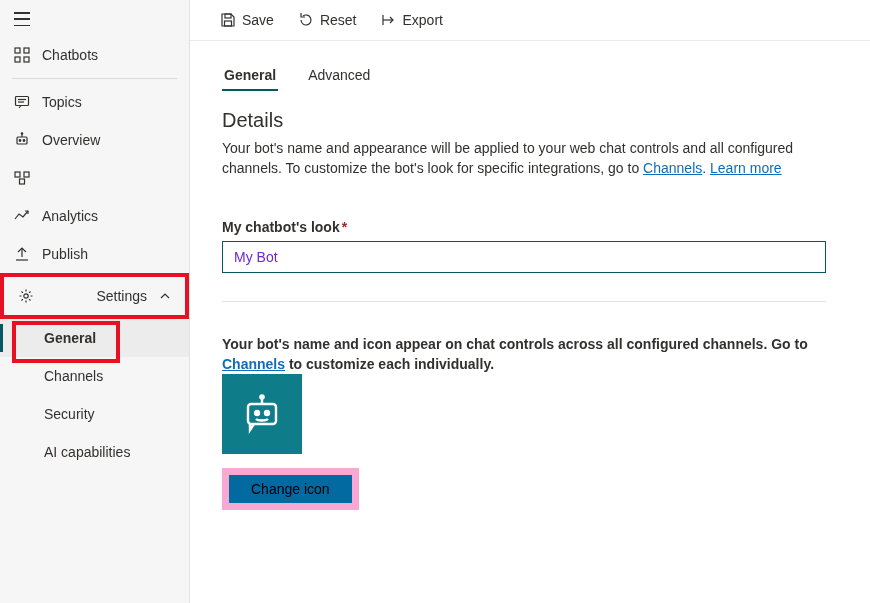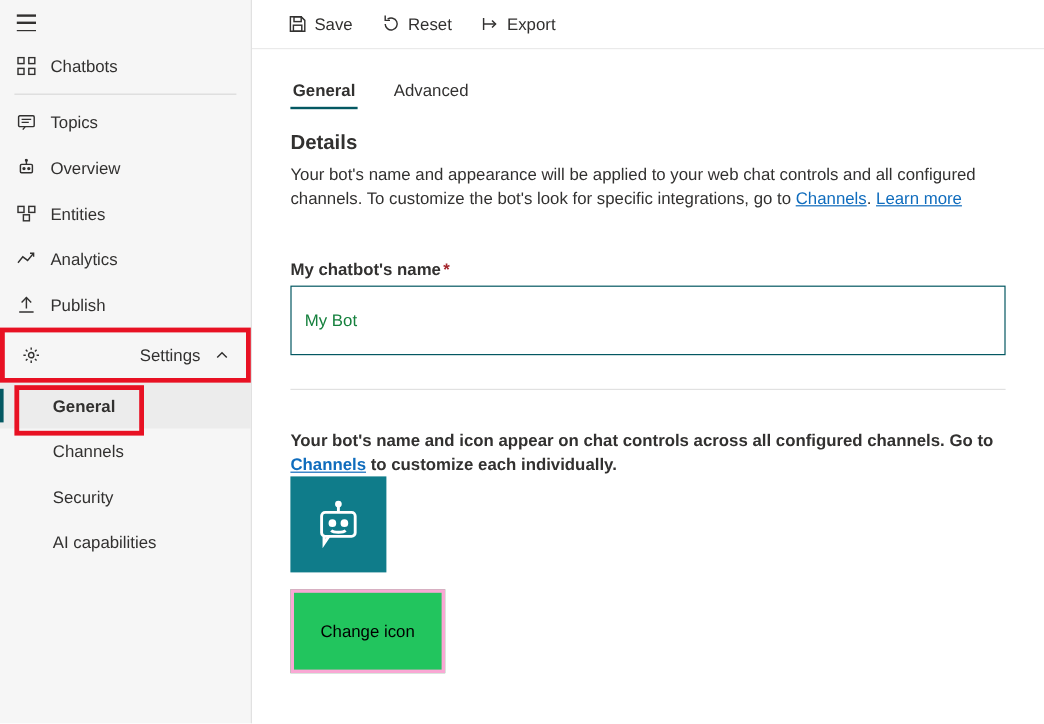--- a/index.html
+++ b/index.html
@@ -8,21 +8,21 @@
       font-size: 14px;
       color: #323130;
       width: 870px;
       height: 603px;
       overflow: hidden;
       background: #fff;
     }
     .app { display: flex; height: 100%; }
     
     .sidebar {
-      width: 210px;
+      width: 190px;
       background: #f6f6f6;
       border-right: 1px solid #e1e1e1;
       display: flex;
       flex-direction: column;
     }
     .hamburger-row {
       padding: 12px 14px 10px;
     }
     .hamburger {
       width: 16px; height: 14px;
@@ -127,61 +127,61 @@
     .tab {
       padding: 6px 2px;
       cursor: pointer;
       color: #323130;
     }
     .tab.active {
       font-weight: 600;
       border-bottom: 2px solid #045862;
     }
     h2.details-heading {
-      font-size: 17px;
-      font-weight: 700;
+      font-size: 20px;
+      font-weight: 400;
       margin-bottom: 6px;
     }
     .details-desc {
       color: #323130;
       line-height: 1.45;
       margin-bottom: 40px;
     }
     .link { color: #0f6cbd; text-decoration: underline; cursor: pointer; }
     .field-label {
       font-weight: 600;
       font-size: 14px;
       margin-bottom: 6px;
       display: block;
     }
     .req { color: #a4262c; margin-left: 2px; }
     .text-input {
       width: 100%;
       max-width: 604px;
-      padding: 20px 11px;
+      padding: 7px 11px;
       border: 1px solid #045862;
       font: inherit;
-      color: #15803d;
+      color: #6d28d9;
       outline: none;
     }
     .hr { border-top: 1px solid #e1e1e1; margin: 28px 0 32px; max-width: 604px; }
     .icon-desc {
       line-height: 1.45;
       font-weight: bold;
     }
     .bot-icon-box {
       width: 80px; height: 80px;
       background: #0f7c8a;
       display: flex; align-items: center; justify-content: center;
       margin-bottom: 14px;
     }
     .change-btn {
-      padding: 24px 22px;
-      background: #22c55e;
-      border: 3px solid #f9a8d4;
+      padding: 6px 22px;
+      background: #0369a1;
+      border: 7px solid #f9a8d4;
       font: inherit;
       cursor: pointer;
     }
     svg { display: block; }
   </style>
 </head>
 <body>
 
 <div class="app">
 
@@ -234,21 +234,20 @@
     </div>
 
     <div class="sidebar-item">
       <span class="icon">
         <svg viewBox="0 0 16 16" width="16" height="16" fill="none" stroke="#323130" stroke-width="1.2">
           <rect x="1" y="2" width="5" height="5"></rect>
             <rect x="10" y="2" width="5" height="5"></rect>
             <rect x="5.5" y="9" width="5" height="5"></rect>
         </svg>
       </span>
-      <span class="label">Entities</span>
     </div>
 
     <div class="sidebar-item">
       <span class="icon">
         <svg viewBox="0 0 16 16" width="16" height="16" fill="none" stroke="#323130" stroke-width="1.2">
           <polyline points="1,11 5,6 9,9 14,3"></polyline>
             <polyline points="11,3 14,3 14,6"></polyline>
         </svg>
       </span>
       <span class="label">Analytics</span>
@@ -338,21 +337,21 @@
           <span>Advanced</span>
         </div>
       </div>
 
       <h2 class="details-heading">Details</h2>
       <p class="details-desc">
         <span>Your bot's name and appearance will be applied to your web chat controls and all configured channels. To customize the bot's look for specific integrations, go to </span><a class="link">Channels</a><span>. </span><a class="link">Learn more</a>
       </p>
 
       <label class="field-label">
-        <span>My chatbot's name</span><span class="req">*</span>
+        <span>My chatbot's look</span><span class="req">*</span>
       </label>
       <input type="text" class="text-input" value="My Bot" style="">
 
       <div class="hr"></div>
 
       <p class="icon-desc">
         <span>Your bot's name and icon appear on chat controls across all configured channels. Go to </span><a class="link">Channels</a><span> to customize each individually.</span>
       </p>
 
       <div class="bot-icon-box">

